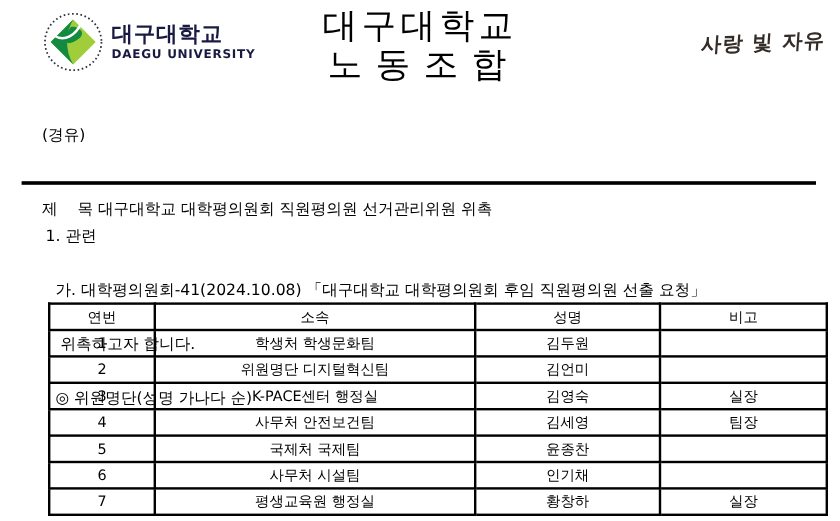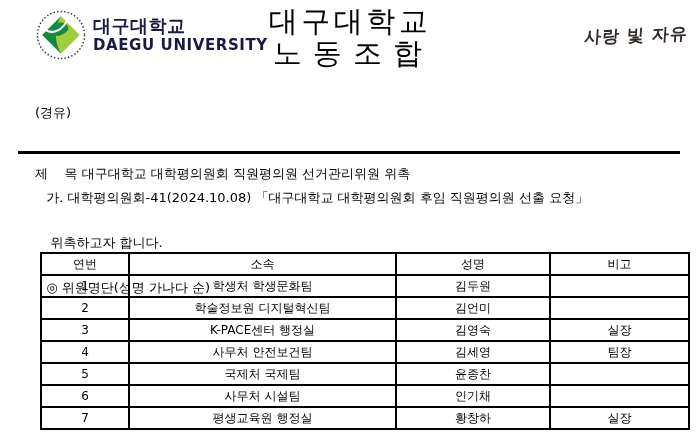--- a/index.html
+++ b/index.html
@@ -4,21 +4,21 @@
 <style>
   html,body{margin:0;padding:0;background:#fff;}
   #page{position:relative;width:700px;height:434px;background:#ffffff;overflow:hidden;
         font-family:"DejaVu Sans","Liberation Sans",sans-serif;color:#000;}
 
   
   .logo-group{position:absolute;left:36px;top:10px;display:flex;align-items:center;gap:7px;}
   .seal{width:50px;height:50px;display:block;}
   .logo-text{display:flex;flex-direction:column;line-height:1;}
   .logo-kr{font-size:18px;font-weight:bold;color:#191942;letter-spacing:0.5px;}
-  .logo-en{font-size:15px;font-weight:bold;color:#191942;letter-spacing:0.6px;margin-top:3px;}
+  .logo-en{font-size:10px;font-weight:bold;color:#191942;letter-spacing:0.6px;margin-top:3px;}
 
   .main-title{position:absolute;left:50%;top:5px;transform:translateX(-50%);
               text-align:center;font-size:29px;line-height:32px;color:#000;white-space:nowrap;}
   .main-title .t1{letter-spacing:0.12em;}
   .main-title .t2{letter-spacing:0.38em;margin-left:0.2em;text-align:right;}
 
   .motto{position:absolute;right:12px;top:24px;font-family:"DejaVu Serif","Liberation Serif",serif;
          font-size:17px;font-weight:bold;color:#332c28;transform:rotate(-2deg) skewX(-6deg);
          letter-spacing:1px;white-space:pre;}
 
@@ -64,20 +64,21 @@
   </div>
 
   <div class="motto">사랑 빛 자유</div>
 
   <div class="meta-line via">(경유)</div>
   <div class="meta-line subject">제    목 대구대학교 대학평의원회 직원평의원 선거관리위원 위촉</div>
 
   <div class="rule"></div>
 
   <div class="body-lines">
+    <div>1. 관련</div>
     <div>  가. 대학평의원회-41(2024.10.08) 「대구대학교 대학평의원회 후임 직원평의원 선출 요청」</div>
     <div>   위촉하고자 합니다.</div>
     <div>  ◎ 위원명단(성명 가나다 순)</div>
   </div>
 
   <table class="committee">
     <colgroup>
         <col style="width:88px">
         <col style="width:267px">
         <col style="width:154px">
@@ -93,21 +94,21 @@
     </thead>
     <tbody>
       <tr>
         <td>1</td>
         <td>학생처 학생문화팀</td>
         <td>김두원</td>
         <td></td>
       </tr>
       <tr>
         <td>2</td>
-        <td>학술정보원 디지털혁신팀</td>
+        <td>위원명단 디지털혁신팀</td>
         <td>김언미</td>
         <td></td>
       </tr>
       <tr>
         <td>3</td>
         <td>K-PACE센터 행정실</td>
         <td>김영숙</td>
         <td>실장</td>
       </tr>
       <tr>

